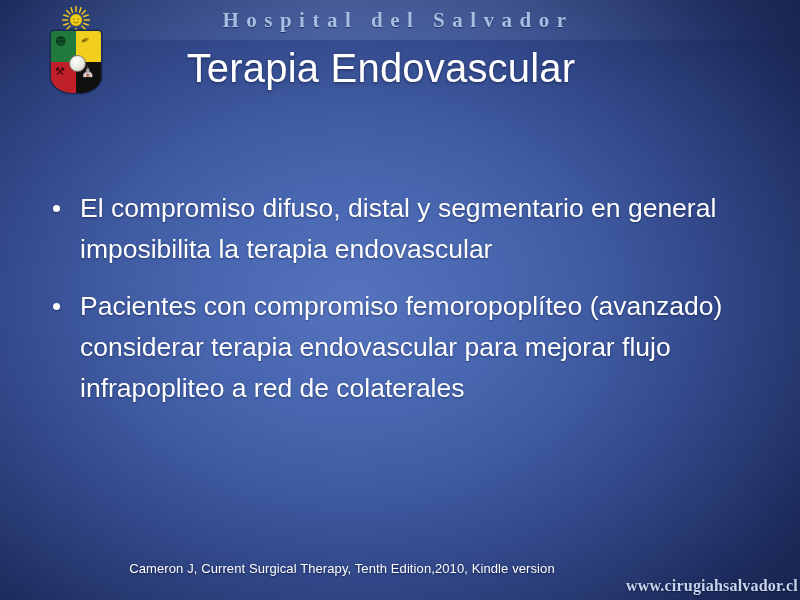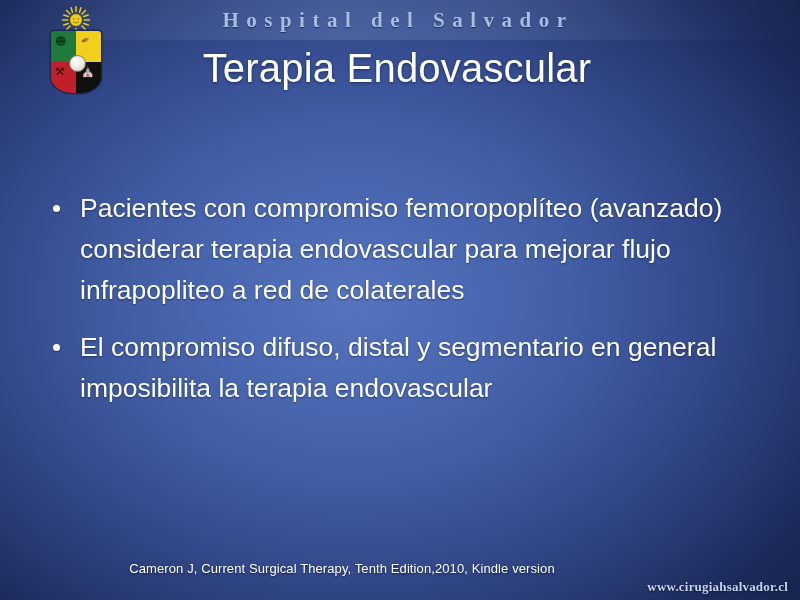--- a/index.html
+++ b/index.html
@@ -107,21 +107,20 @@
   #slide-title {
     position: absolute;
     left: 0; top: 46px;
     width: 762px;
     text-align: center;
     font-size: 40px;
     font-weight: 400;
     color: #ffffff;
     letter-spacing: 0.2px;
     text-shadow: 0 1px 3px rgba(8,16,48,0.55);
-    padding-left: 16px;
   }
 
   
   #body {
     position: absolute;
     left: 44px; top: 188px;
     width: 700px;
   }
   .bullet {
     position: relative;
@@ -150,23 +149,23 @@
     text-align: center;
     font-size: 13px;
     color: #ffffff;
     letter-spacing: 0.1px;
     text-shadow: 0 1px 2px rgba(8,16,48,0.7);
   }
 
   
   #watermark {
     position: absolute;
-    right: 12px; bottom: 5px;
+    right: 2px; bottom: 5px;
     font-family: "Liberation Serif", serif;
-    font-size: 13px;
+    font-size: 16px;
     font-weight: 700;
     color: #c8d4ec;
     letter-spacing: 0.2px;
     text-shadow: 0 1px 2px rgba(8,16,48,0.8);
   }
 </style>
 </head>
 <body>
 
 <div id="slide">
@@ -210,25 +209,25 @@
     </div>
   </div>
 
   <div id="header-title">Hospital del Salvador</div>
 
   <div id="slide-title">Terapia Endovascular</div>
 
   <div id="body">
     <div class="bullet">
       <span class="dot"></span>
-      <span>Pacientes con compromiso femoropoplíteo (avanzado) considerar terapia endovascular para mejorar flujo infrapopliteo a red de colaterales</span>
+      <span>El compromiso difuso, distal y segmentario en general imposibilita la terapia endovascular</span>
     </div>
     <div class="bullet">
       <span class="dot"></span>
-      <span>El compromiso difuso, distal y segmentario en general imposibilita la terapia endovascular</span>
+      <span>Pacientes con compromiso femoropoplíteo (avanzado) considerar terapia endovascular para mejorar flujo infrapopliteo a red de colaterales</span>
     </div>
   </div>
 
   <div id="citation">Cameron J, Current Surgical Therapy, Tenth Edition,2010, Kindle version</div>
 
   <div id="watermark">www.cirugiahsalvador.cl</div>
 
 </div>
 
 </body></html>

